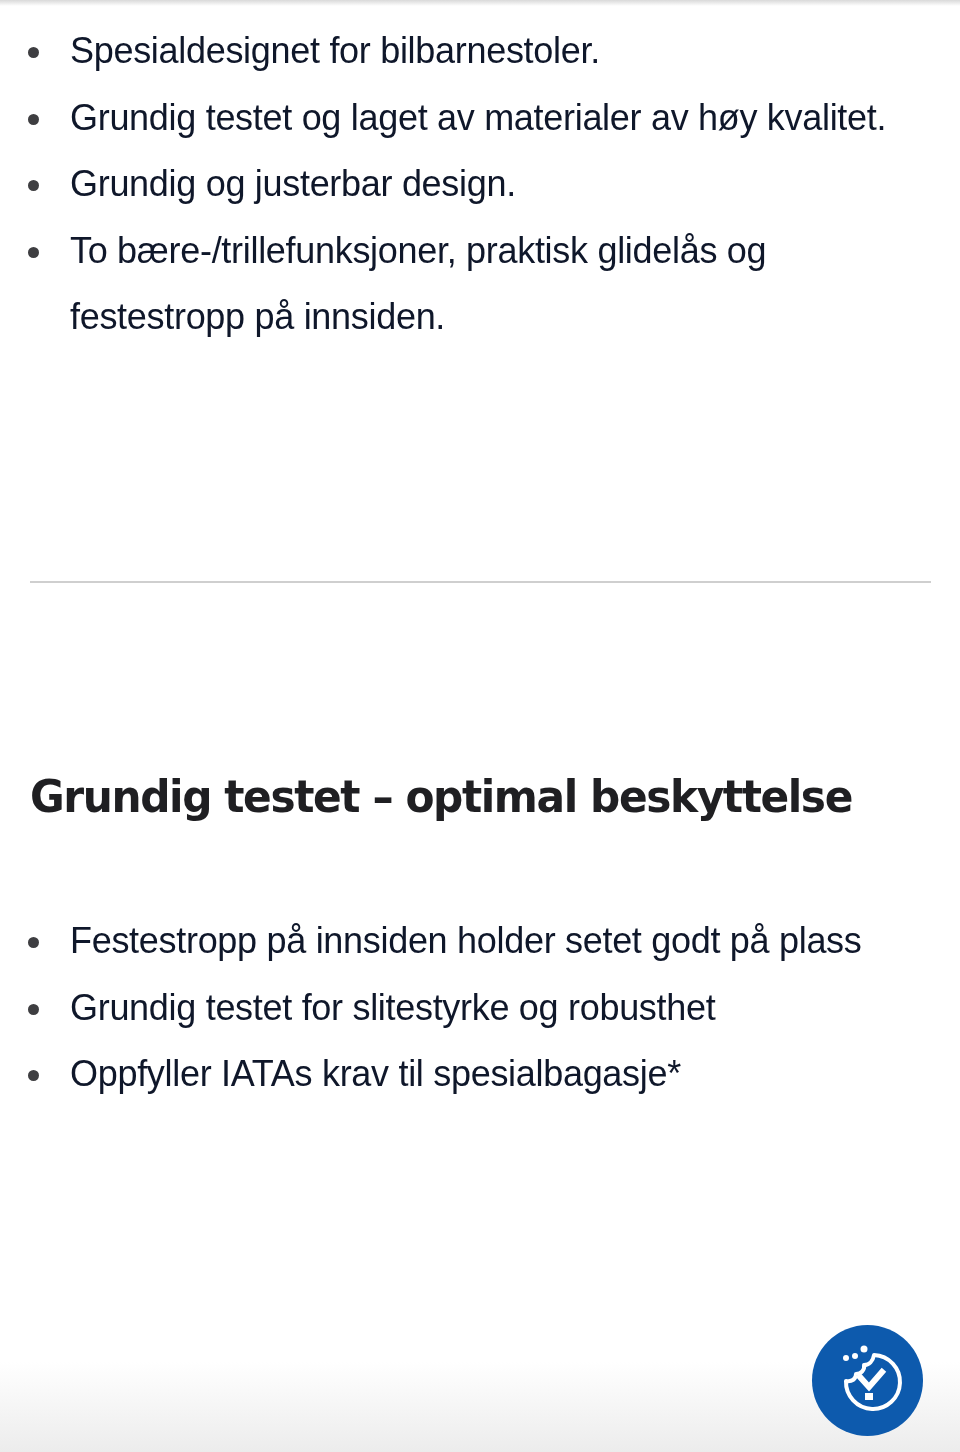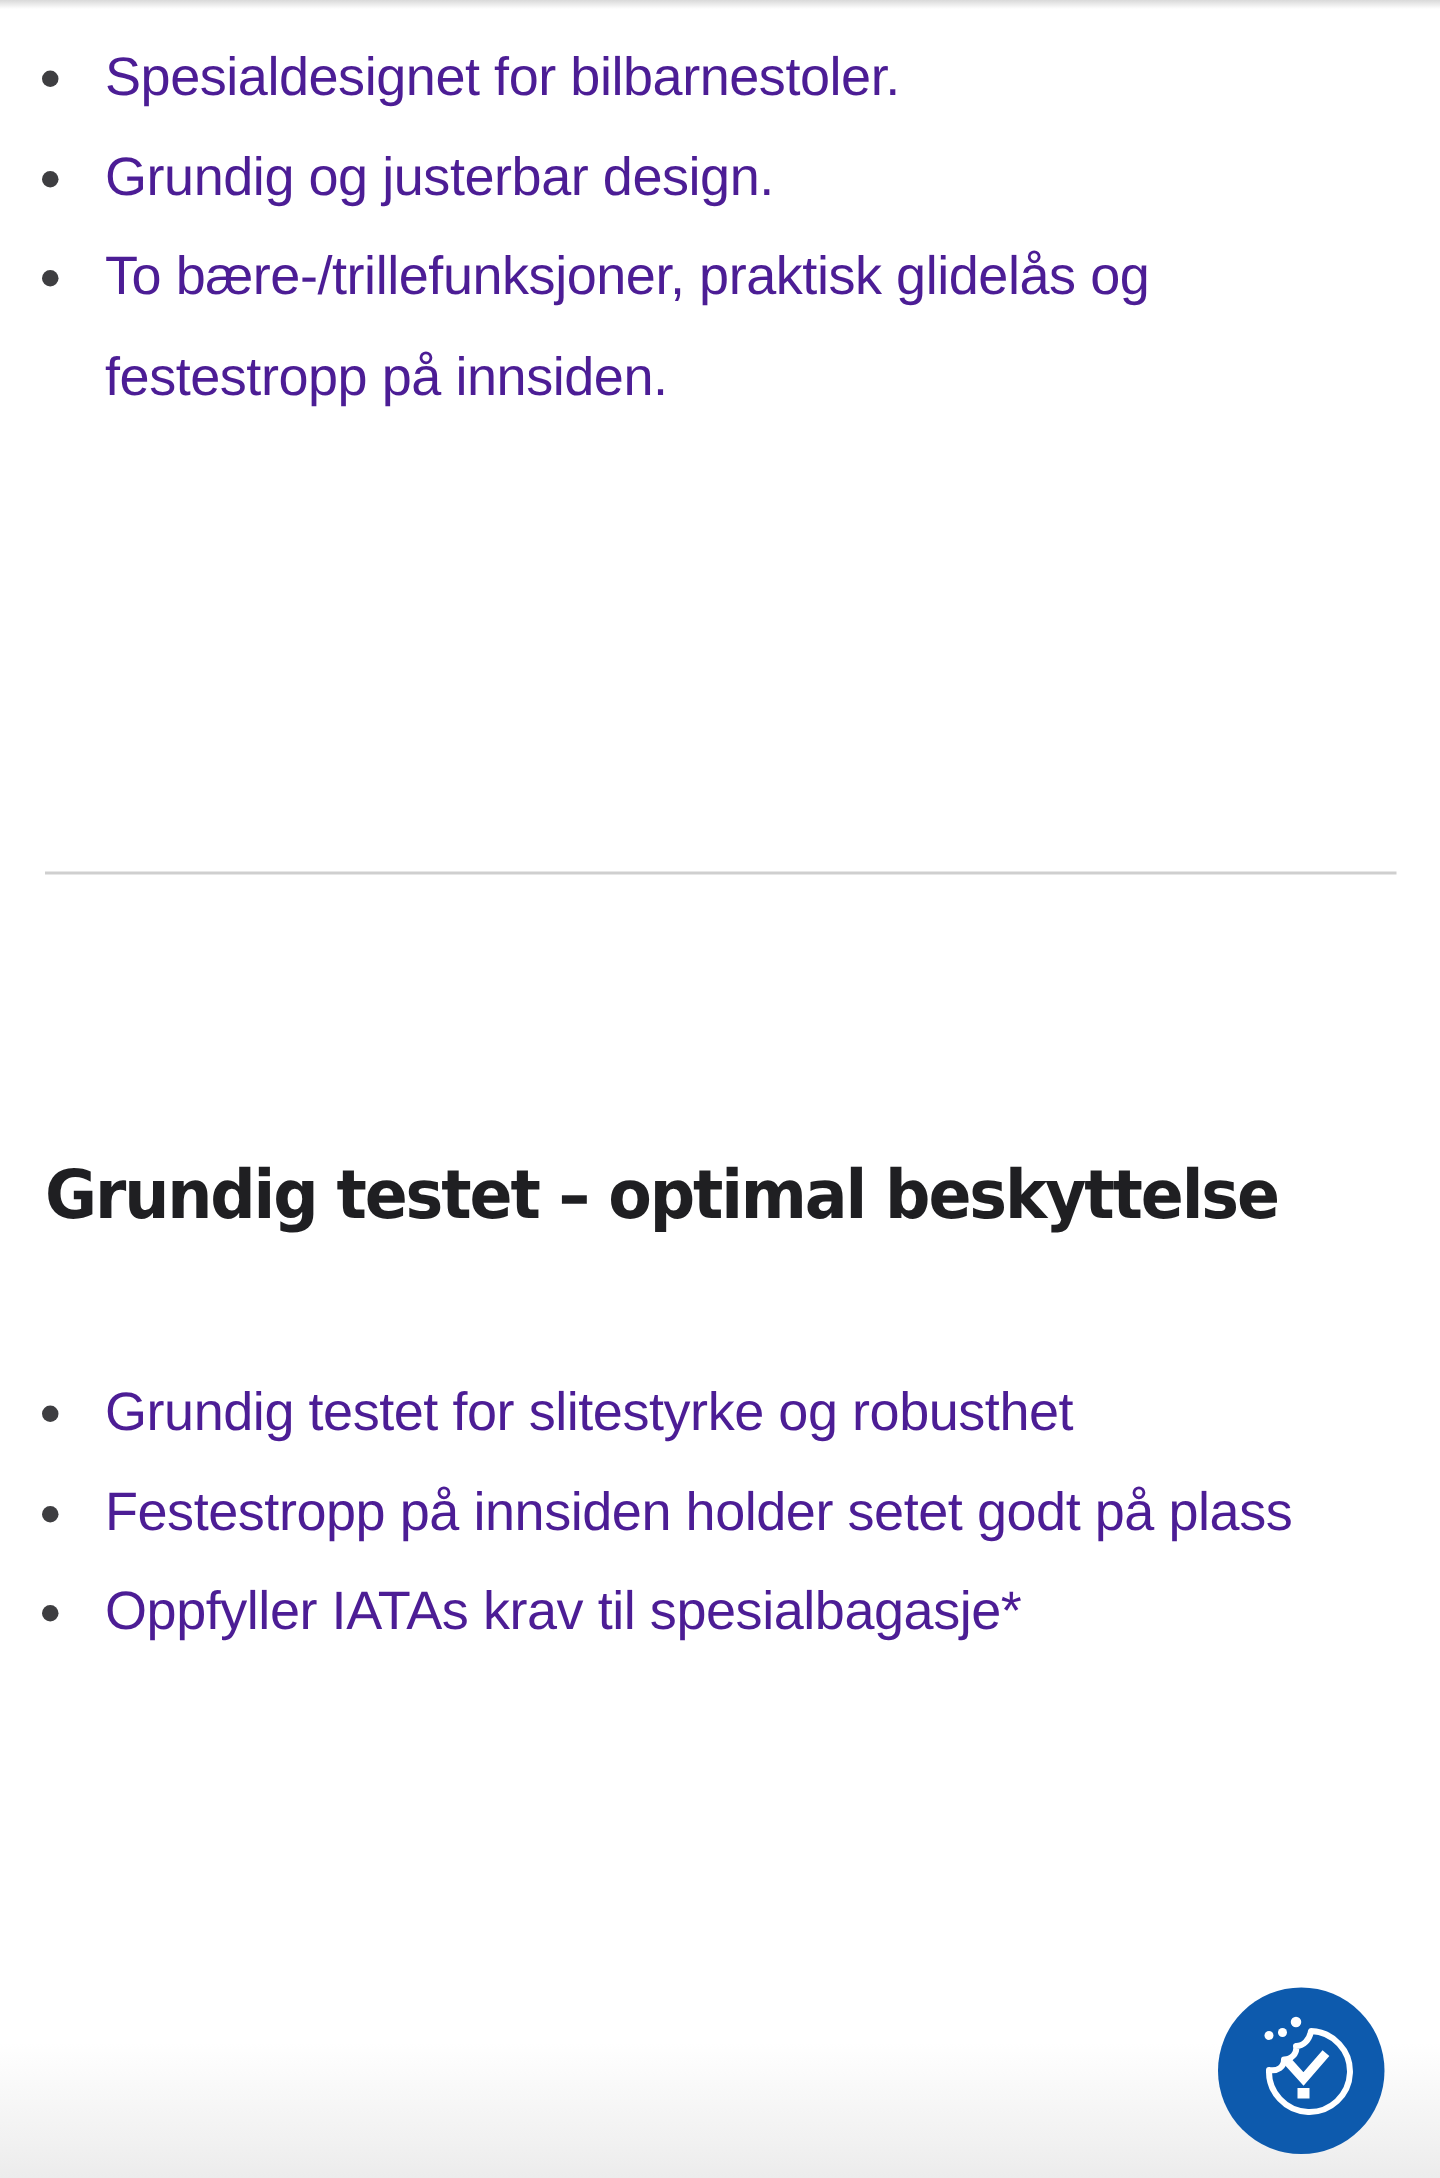--- a/index.html
+++ b/index.html
@@ -13,21 +13,21 @@
       position: absolute; left: 0; top: 0; width: 960px; height: 6px;
       background: linear-gradient(#d9d9d9, rgba(255,255,255,0));
     }
     ul.features {
       list-style: none; margin: 0; padding: 0;
       position: absolute; left: 26px; width: 880px;
     }
     ul.features li {
       position: relative; padding-left: 44px;
       font-size: 36px; line-height: 66.5px;
-      color: #4c1d95; letter-spacing: -0.3px;
+      color: #0f172a; letter-spacing: -0.3px;
     }
     ul.features li::before {
       content: ""; position: absolute; left: 2px; top: 29px;
       width: 11px; height: 11px; border-radius: 50%; background: #3e3e41;
     }
     #list1 { top: 18px; }
     #list2 { top: 908px; }
     .divider {
       position: absolute; left: 30px; top: 581px; width: 901px; height: 2px;
       background: #cfcfcf;
@@ -48,31 +48,32 @@
       display: flex; align-items: center; justify-content: center;
     }
   </style>
 </head>
 <body>
 
 <div class="top-shadow"></div>
 
 <ul class="features" id="list1">
   <li>Spesialdesignet for bilbarnestoler.</li>
+  <li>Grundig testet og laget av materialer av høy kvalitet.</li>
   <li>Grundig og justerbar design.</li>
   <li>To bære-/trillefunksjoner, praktisk glidelås og festestropp på innsiden.</li>
 </ul>
 
 <div class="divider"></div>
 
 <h2 class="section-heading">Grundig testet – optimal beskyttelse</h2>
 
 <ul class="features" id="list2">
+  <li>Festestropp på innsiden holder setet godt på plass</li>
   <li>Grundig testet for slitestyrke og robusthet</li>
-  <li>Festestropp på innsiden holder setet godt på plass</li>
   <li>Oppfyller IATAs krav til spesialbagasje*</li>
 </ul>
 
 <div class="bottom-fade"></div>
 
 <div class="cookie-button">
   <span>
     <svg width="76" height="76" viewBox="0 0 76 76">
       <path d="M44 14 A27 27 0 1 1 16 40 C22 41 26 38 26 33 C31 33 35 29 34 24 C39 24 43 20 44 14 Z" fill="none" stroke="#ffffff" stroke-width="4" stroke-linejoin="round"></path>
       <circle cx="34" cy="8" r="3.5" fill="#ffffff"></circle>

